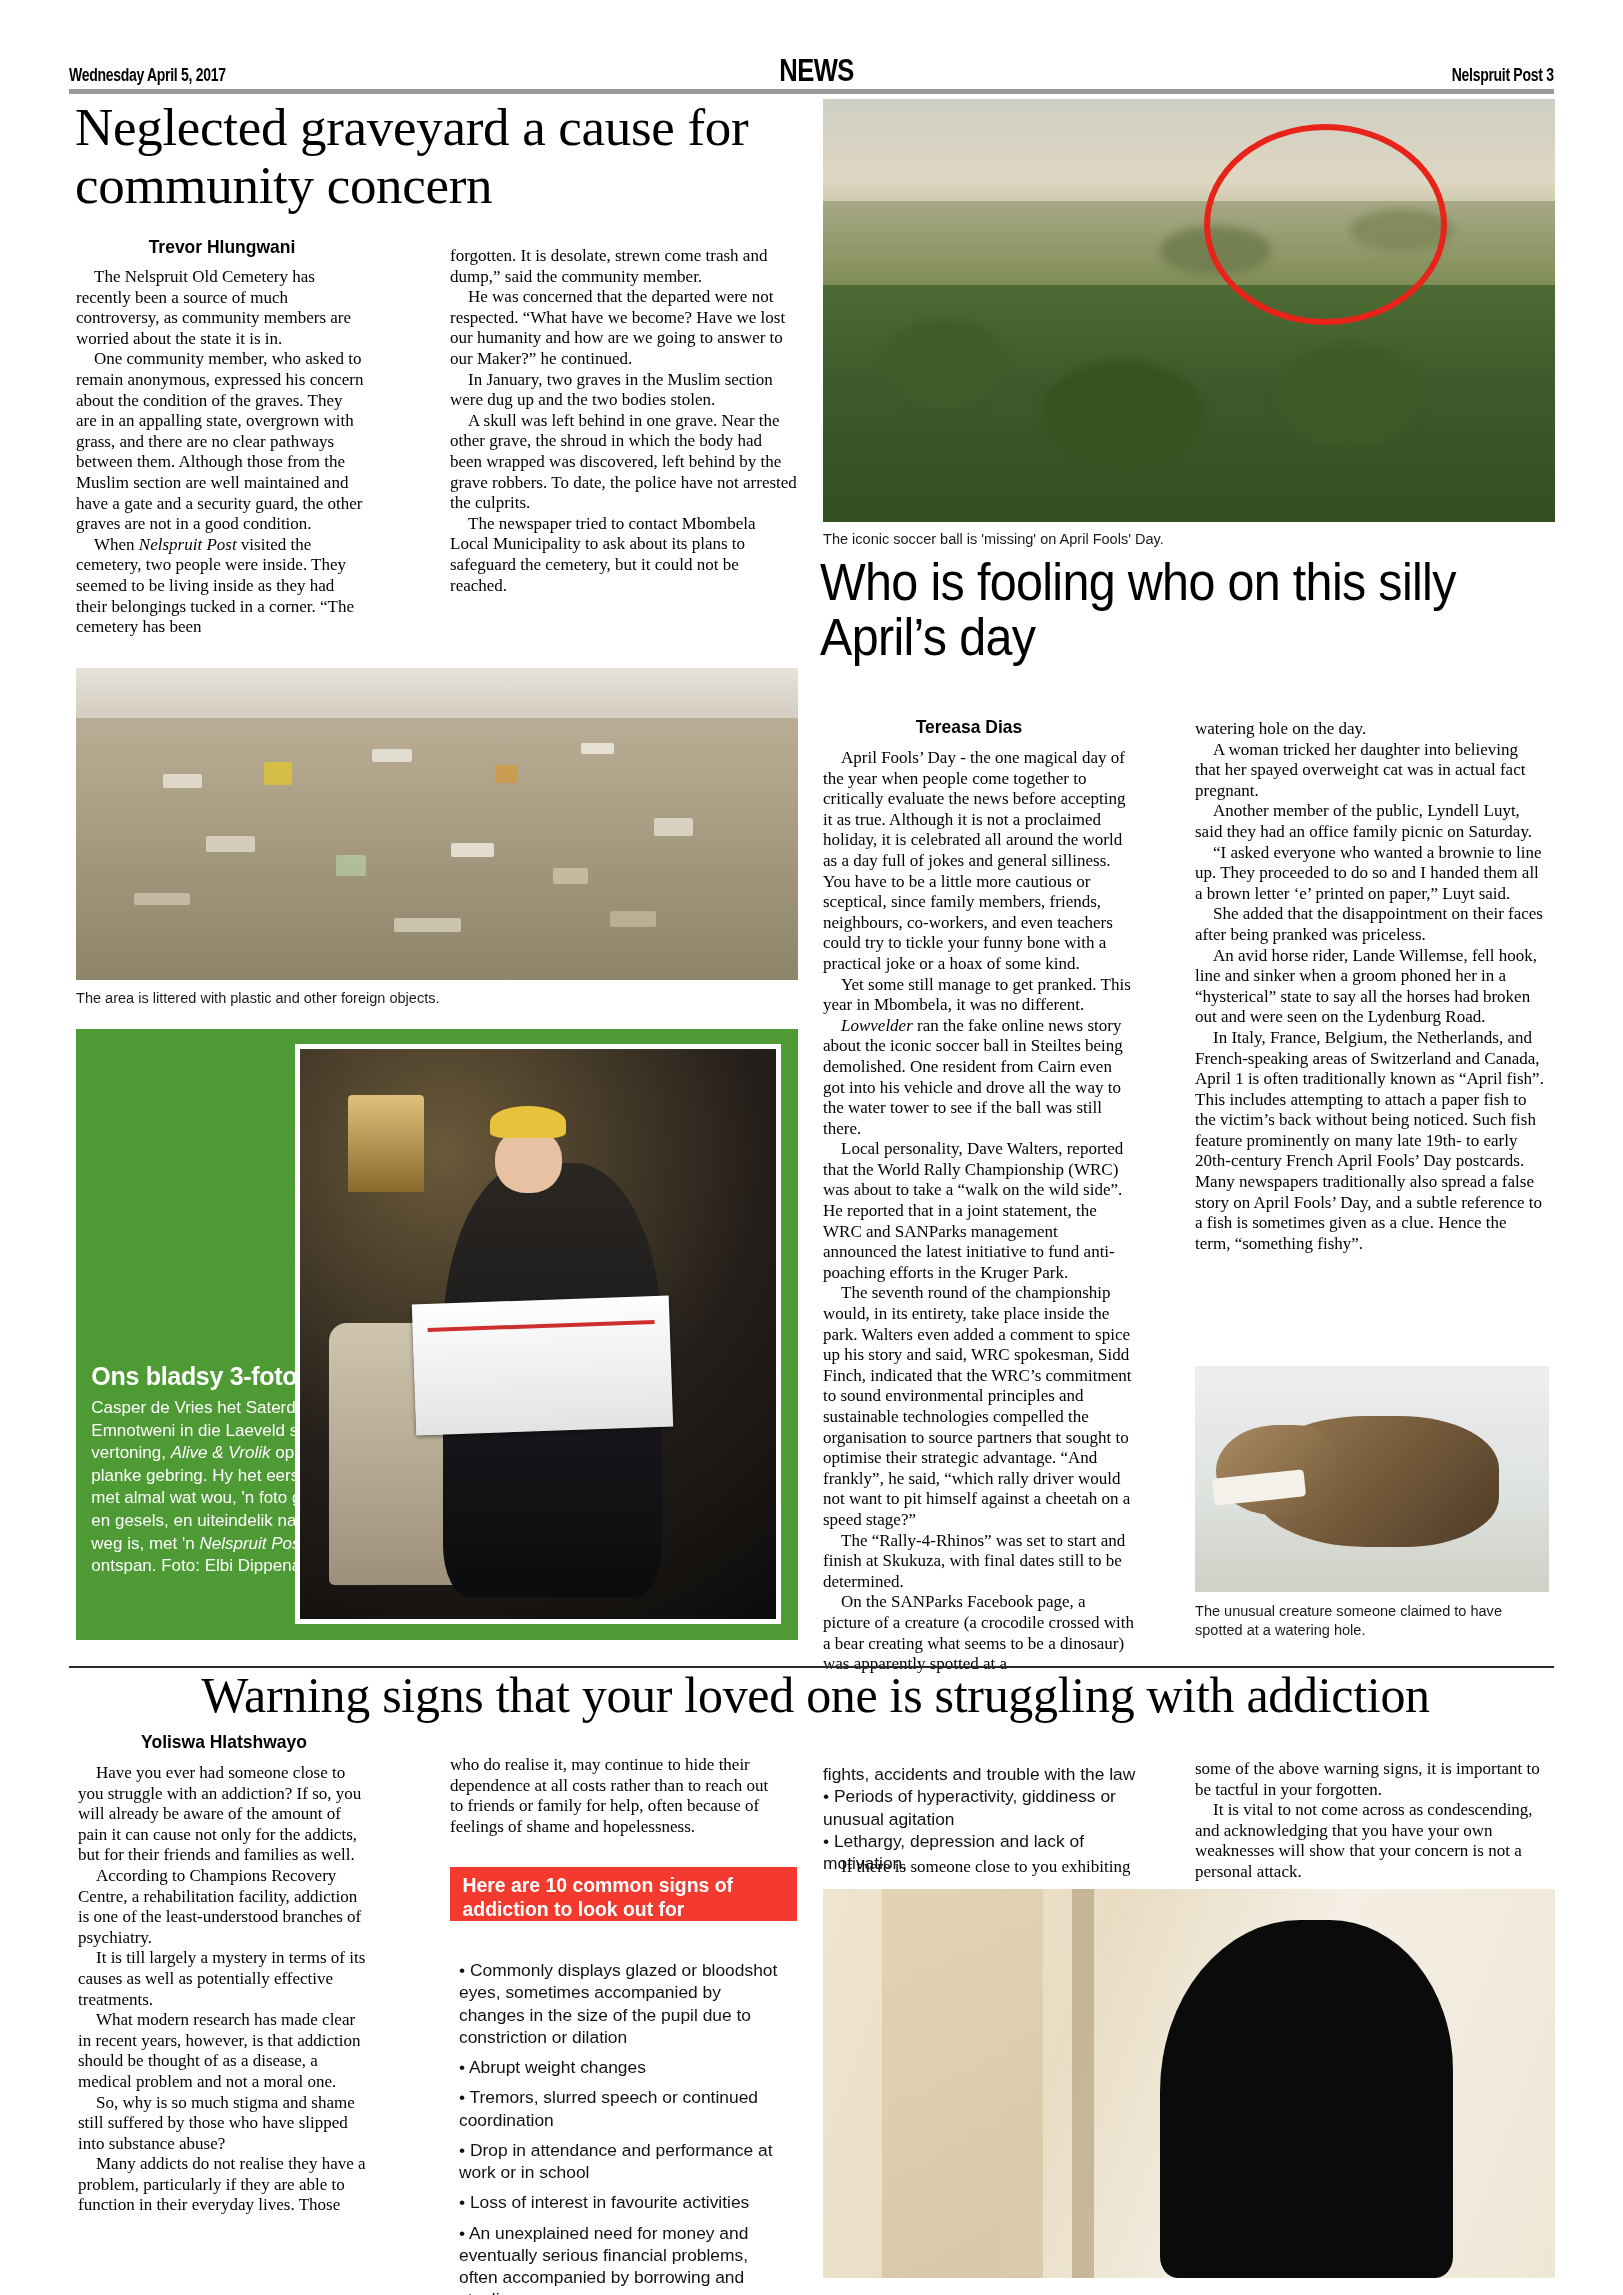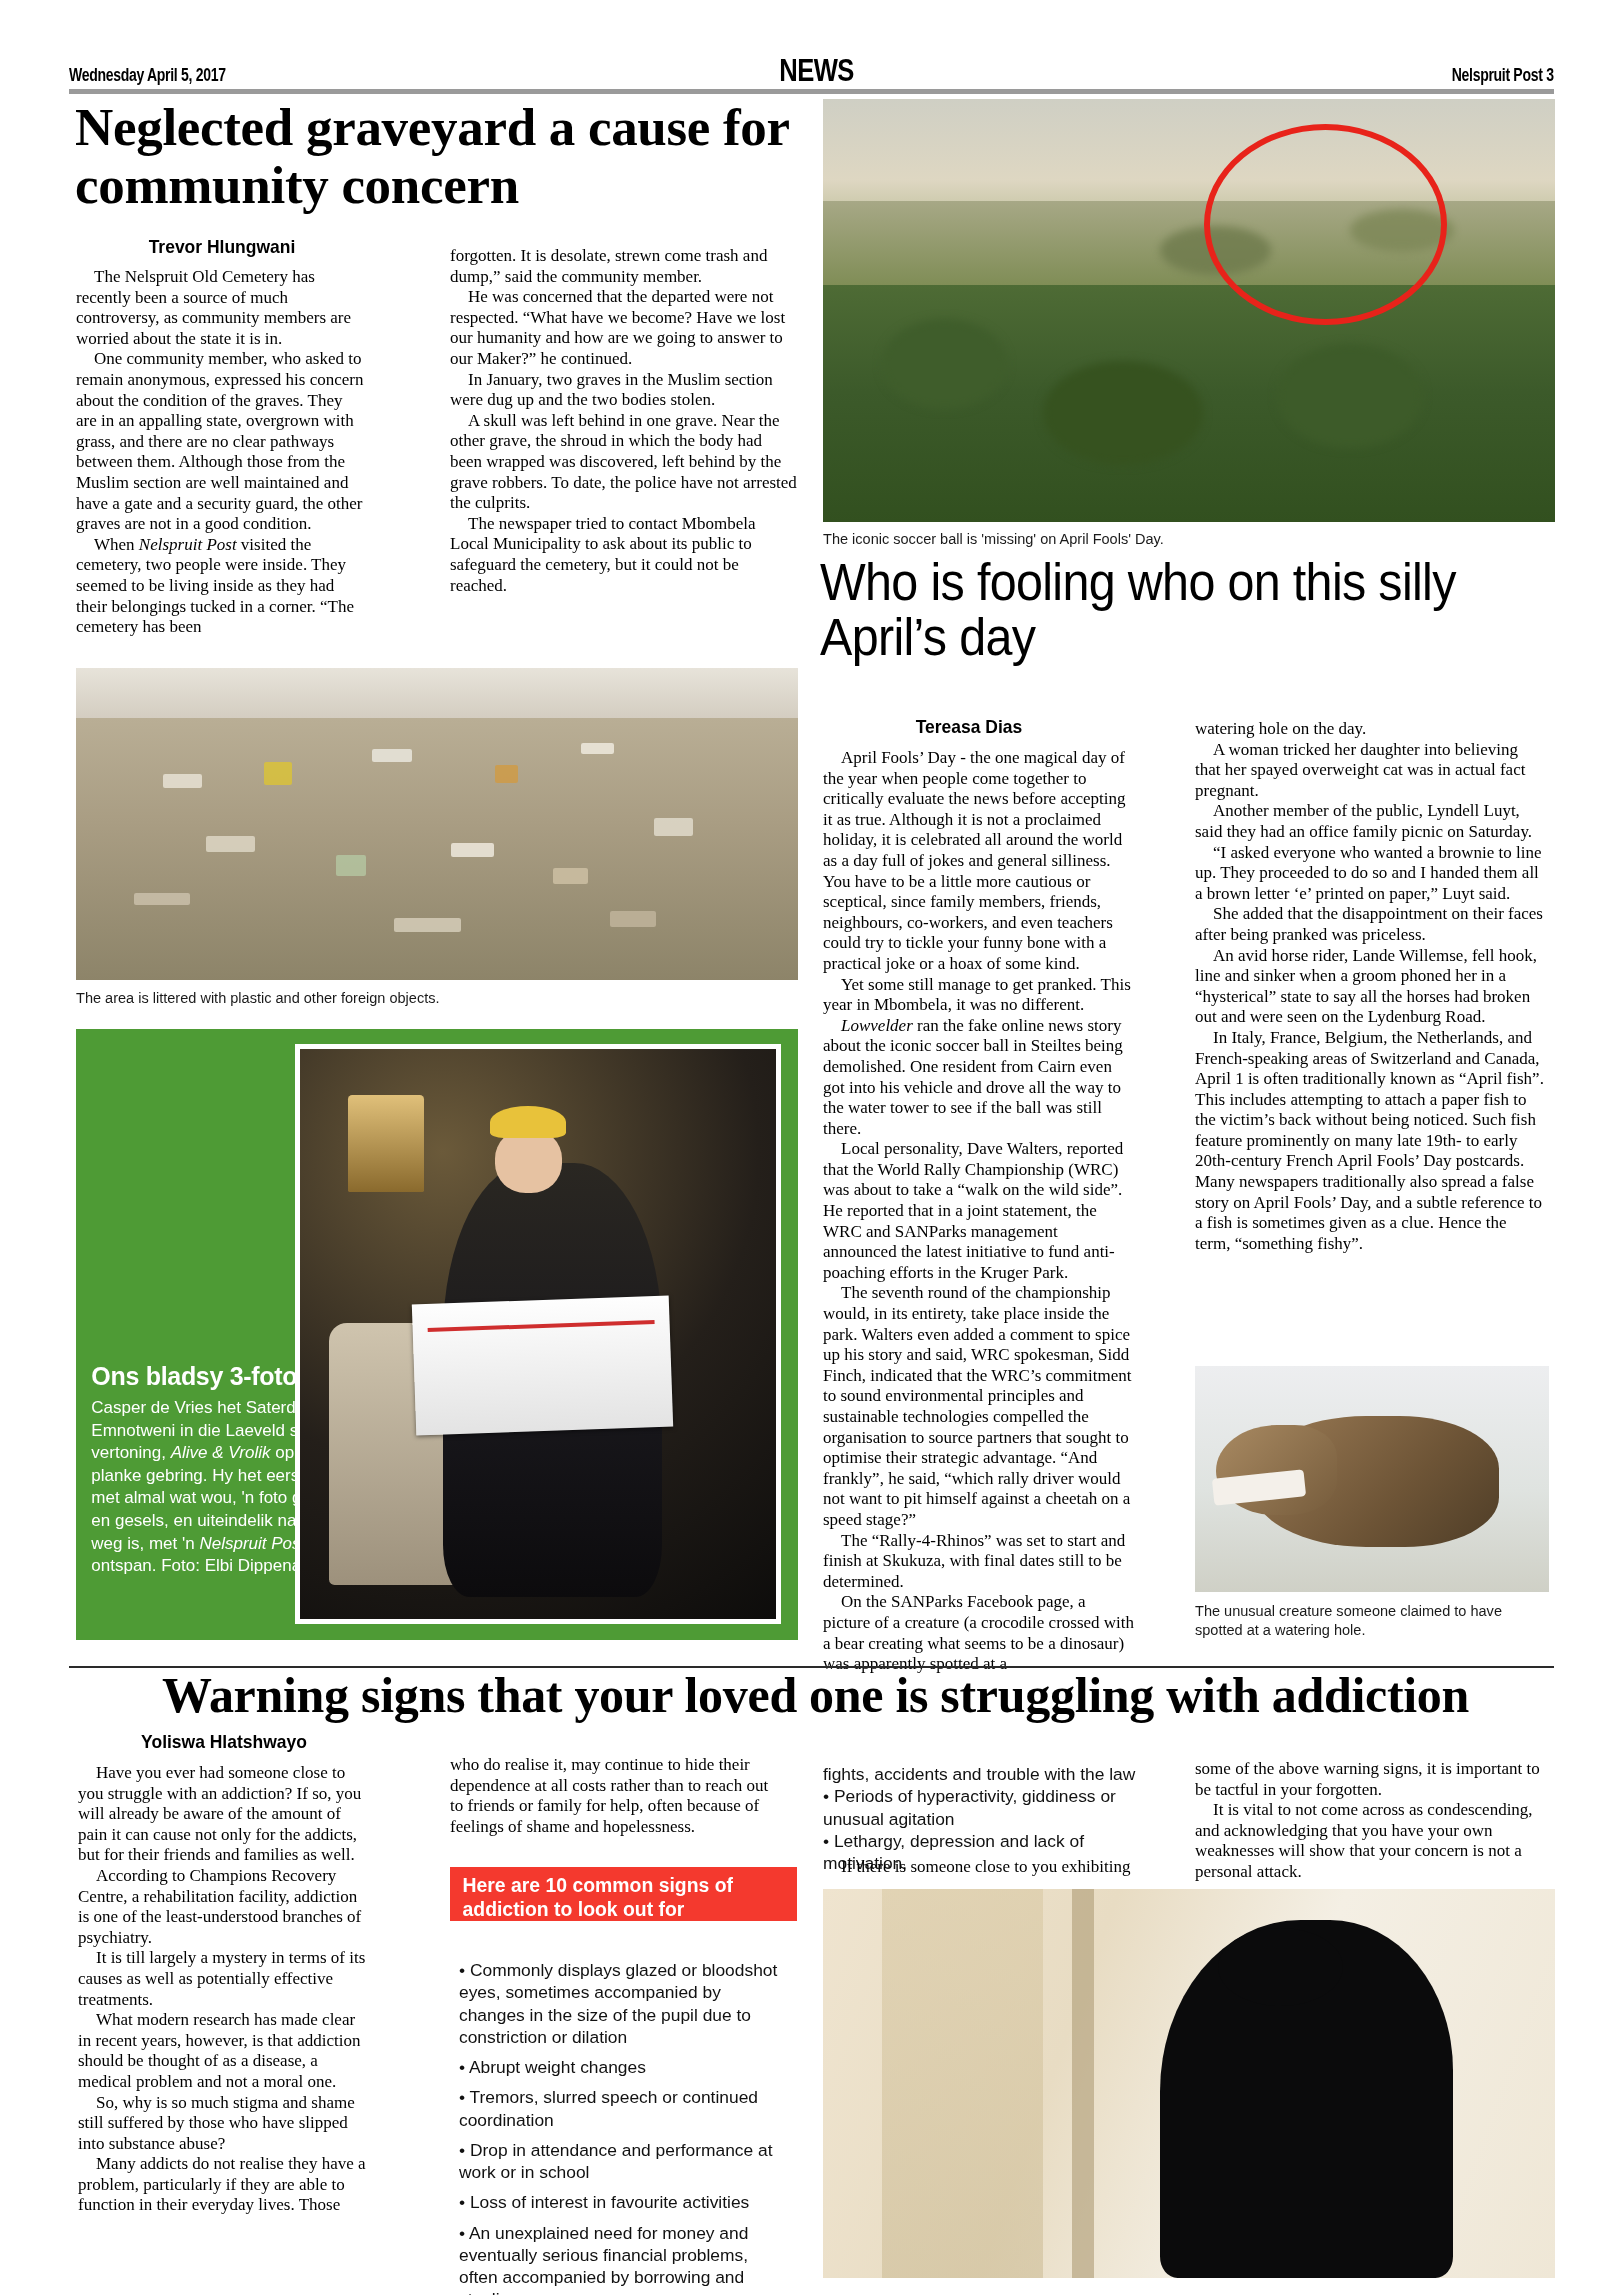--- a/index.html
+++ b/index.html
@@ -33,21 +33,21 @@
     position:absolute; left:50%; bottom:-2.8px; margin-left:-42px;
   }
   .rule-top {
     position:absolute; left:69px; top:89px; width:1485px; height:4.9px;
     background:#9a9a9a;
   }
 
   
   .hl-serif {
     font-family:"Liberation Serif", serif;
-    font-weight:700; color:#000;
+    font-weight:400; color:#000;
     line-height:1.0;
   }
   .byline {
     font-family:"Liberation Sans", sans-serif;
     font-weight:700; font-size:19px; text-align:center;
     transform: scaleX(0.92);
   }
   .body-col {
     font-family:"Liberation Serif", serif;
     font-size:17px; line-height:1.212;
@@ -239,21 +239,21 @@
     <p>The Nelspruit Old Cemetery has recently been a source of much controversy, as community members are worried about the state it is in.</p>
     <p>One community member, who asked to remain anonymous, expressed his concern about the condition of the graves. They are in an appalling state, overgrown with grass, and there are no clear pathways between them. Although those from the Muslim section are well maintained and have a gate and a security guard, the other graves are not in a good condition.</p>
     <p>When <i>Nelspruit Post</i> visited the cemetery, two people were inside. They seemed to be living inside as they had their belongings tucked in a corner. “The cemetery has been</p>
   </div>
 
   <div class="body-col" id="a1-col2">
     <p class="noindent">forgotten. It is desolate, strewn come trash and dump,” said the community member.</p>
     <p>He was concerned that the departed were not respected. “What have we become? Have we lost our humanity and how are we going to answer to our Maker?” he continued.</p>
     <p>In January, two graves in the Muslim section were dug up and the two bodies stolen.</p>
     <p>A skull was left behind in one grave. Near the other grave, the shroud in which the body had been wrapped was discovered, left behind by the grave robbers. To date, the police have not arrested the culprits.</p>
-    <p>The newspaper tried to contact Mbombela Local Municipality to ask about its public to safeguard the cemetery, but it could not be reached.</p>
+    <p>The newspaper tried to contact Mbombela Local Municipality to ask about its plans to safeguard the cemetery, but it could not be reached.</p>
   </div>
 
   <div id="a1-photo">
     <div class="img-fill">
       <div class="rub-wall"></div>
       <div class="rub-ground"></div>
       <div class="litter" style="left:12%;top:34%;width:39px;height:14px;background:#e8e2d4;"></div>
       <div class="litter" style="left:26%;top:30%;width:28px;height:23.6px;background:#d9c23a;"></div>
       <div class="litter" style="left:41%;top:26%;width:40px;height:12.5px;background:#e9e6dd;"></div>
       <div class="litter" style="left:58%;top:31%;width:23.6px;height:18px;background:#cf9b46;"></div>

